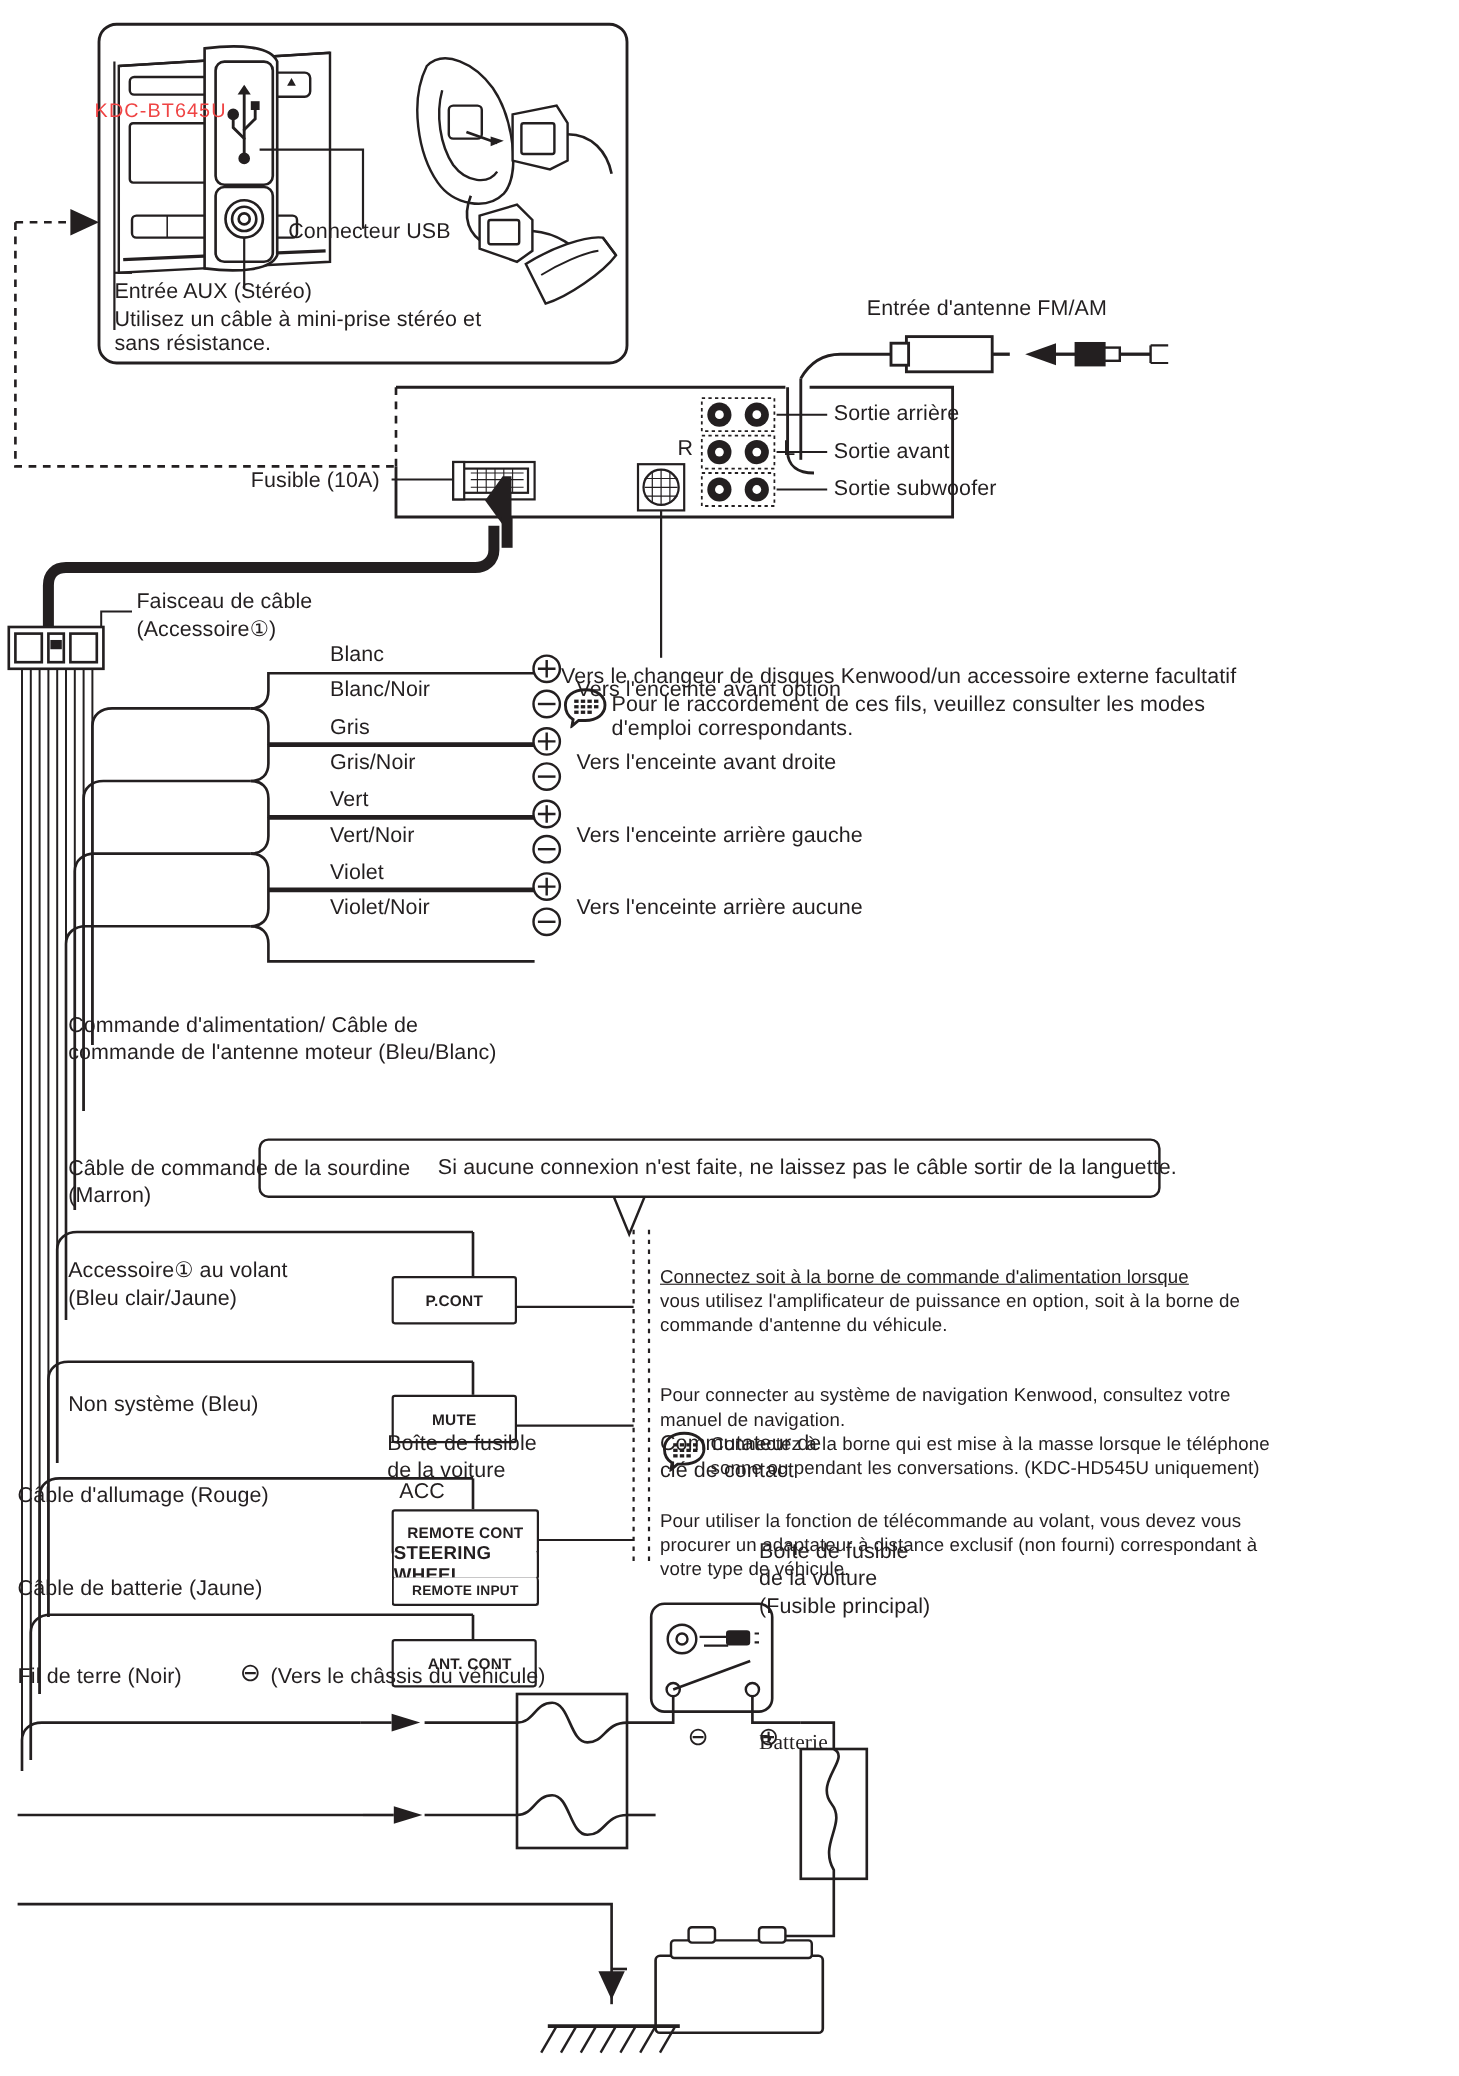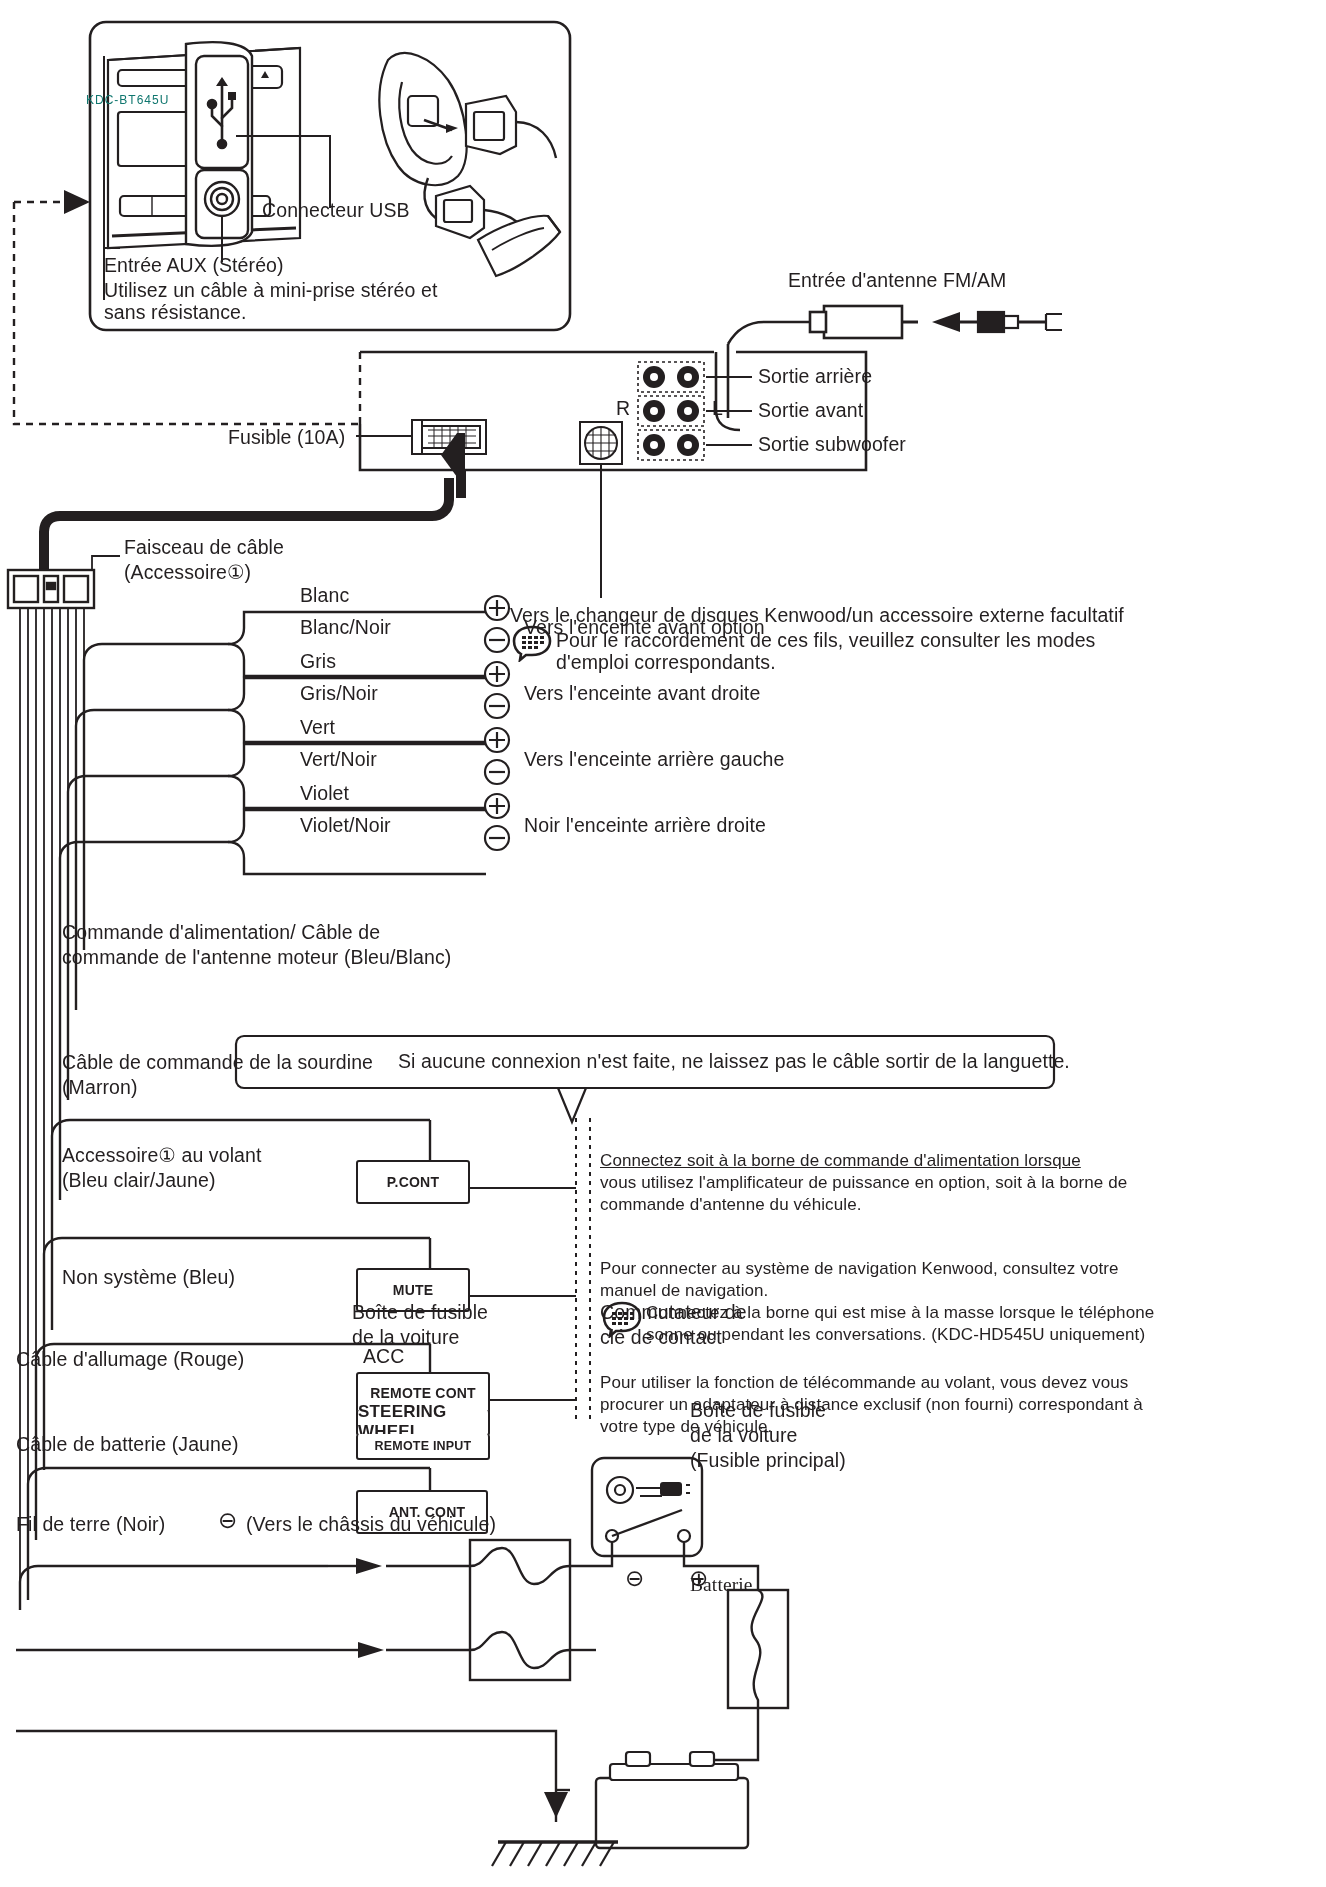--- a/index.html
+++ b/index.html
@@ -307,21 +307,21 @@
       </g>
 
       <path d="M638,1752 L638,1740 L556,1740" stroke-width="0"></path>
     </g>
   </svg>
 
   <div class="txt" style="left:262px;top:198px;">Connecteur USB</div>
   <div class="txt" style="left:104px;top:253px;">Entrée AUX (Stéréo)</div>
   <div class="txt" style="left:104px;top:278px;">Utilisez un câble à mini-prise stéréo et</div>
   <div class="txt" style="left:104px;top:300px;">sans résistance.</div>
-  <div class="txt" style="left:86px;top:88px;font-size:12px;letter-spacing:1px;color:#0f766e;">KDC-BT645U</div>
+  <div class="txt" style="left:86px;top:88px;font-size:18px;letter-spacing:1px;color:#ef4444;">KDC-BT645U</div>
 
   <div class="txt" style="left:788px;top:268px;">Entrée d'antenne FM/AM</div>
 
   <div class="txt" style="left:758px;top:364px;">Sortie arrière</div>
   <div class="txt" style="left:758px;top:398px;">Sortie avant</div>
   <div class="txt" style="left:758px;top:432px;">Sortie subwoofer</div>
   <div class="txt" style="left:616px;top:396px;">R</div>
   <div class="txt" style="left:712px;top:396px;">L</div>
 
   <div class="txt" style="left:228px;top:425px;">Fusible (10A)</div>
@@ -357,21 +357,21 @@
   <div class="txt" style="left:300px;top:649px;">Gris</div>
   <div class="txt" style="left:300px;top:681px;">Gris/Noir</div>
   <div class="txt" style="left:524px;top:681px;">Vers l'enceinte avant droite</div>
 
   <div class="txt" style="left:300px;top:715px;">Vert</div>
   <div class="txt" style="left:300px;top:747px;">Vert/Noir</div>
   <div class="txt" style="left:524px;top:747px;">Vers l'enceinte arrière gauche</div>
 
   <div class="txt" style="left:300px;top:781px;">Violet</div>
   <div class="txt" style="left:300px;top:813px;">Violet/Noir</div>
-  <div class="txt" style="left:524px;top:813px;">Noir l'enceinte arrière droite</div>
+  <div class="txt" style="left:524px;top:813px;">Vers l'enceinte arrière aucune</div>
 
   <div class="txt" style="left:398px;top:1049px;">Si aucune connexion n'est faite, ne laissez pas le câble sortir de la languette.</div>
 
   <div class="txt" style="left:62px;top:920px;">Commande d'alimentation/ Câble de</div>
   <div class="txt" style="left:62px;top:945px;">commande de l'antenne moteur (Bleu/Blanc)</div>
   <div class="boxlbl" style="left:356px;top:1160px;width:110px;height:40px;">P.CONT</div>
   <div class="txt sm" style="left:600px;top:1150px;text-decoration:underline;">Connectez soit à la borne de commande d'alimentation lorsque</div>
   <div class="txt sm" style="left:600px;top:1172px;">vous utilisez l'amplificateur de puissance en option, soit à la borne de</div>
   <div class="txt sm" style="left:600px;top:1194px;">commande d'antenne du véhicule.</div>
 

